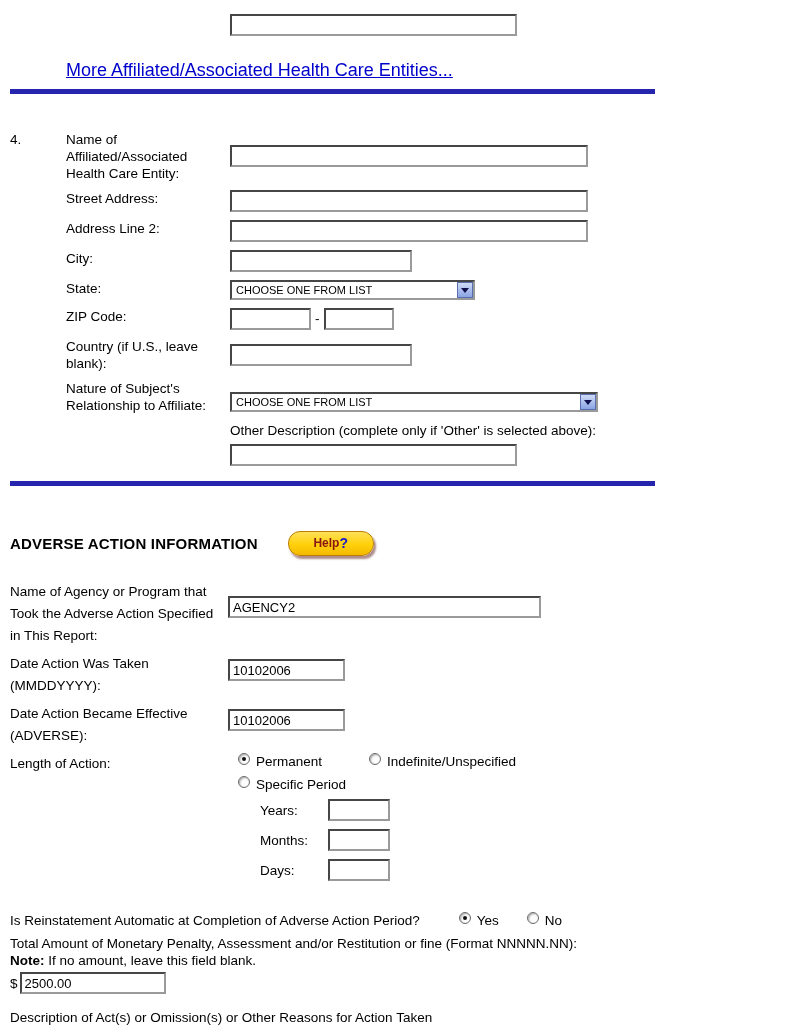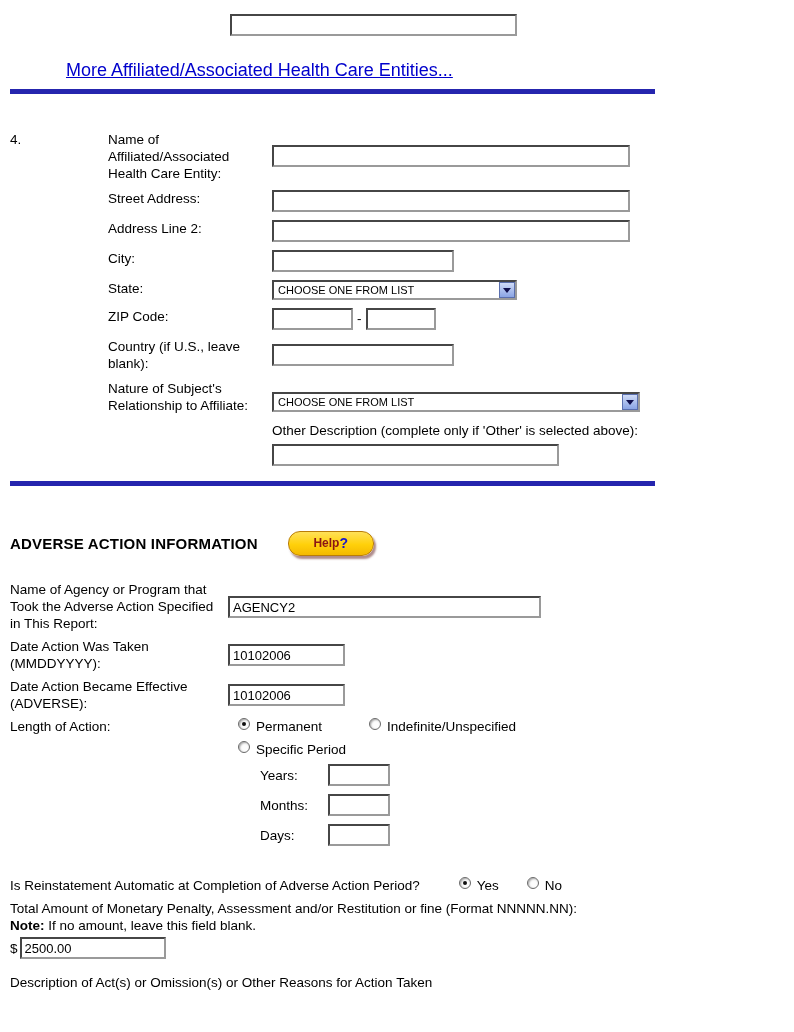--- a/index.html
+++ b/index.html
@@ -17,21 +17,21 @@
   .top-row { padding-top: 14px; padding-left: 230px; }
   .link-row { margin-top: 26px; margin-left: 66px; }
   a.link { color: #0000cc; text-decoration: underline; font-size: 18px; cursor: pointer; }
 
   .blue-rule { width: 645px; height: 5px; background: #2525ae; margin-left: 10px; }
   .rule1 { margin-top: 9px; }
   .rule2 { margin-top: 15px; }
 
   .section4 { display: flex; margin-left: 10px; margin-top: 37px; }
   .qnum { width: 56px; flex-shrink: 0; }
-  .qbody { flex: 1; margin-left: 42px; }
+  .qbody { flex: 1; }
   .frow { display: flex; margin-bottom: 8px; }
   .flabel { width: 164px; flex-shrink: 0; padding-right: 6px; line-height: 17px; }
 
   .sel { display: flex; align-items: center; border: 2px inset #9a9a9a; background: #fff; height: 20px;
     padding-left: 4px; cursor: pointer; }
   .sel-text { flex: 1; font-size: 11px; white-space: nowrap; overflow: hidden; }
   .sel-btn { width: 16px; height: 16px; margin-left: auto; flex-shrink: 0;
     background: linear-gradient(180deg, #cfdbf7 0%, #8aa4e4 100%); border: 1px solid #5a6fae;
     display: flex; align-items: center; justify-content: center; }
   .sel-caret { width: 0; height: 0; border-left: 4px solid transparent; border-right: 4px solid transparent;
@@ -47,21 +47,21 @@
   .adverse-heading { display: flex; align-items: center; height: 26px; }
   .adverse-title { font-weight: 700; font-size: 15px; letter-spacing: .2px; }
   .help-btn { margin-left: 30px; width: 86px; height: 25px; border-radius: 12px; border: 1px solid #b97d08;
     background: linear-gradient(180deg, #ffe158 0%, #ffd00a 55%, #f4b900 100%);
     display: inline-flex; align-items: center; justify-content: center; gap: 0;
     box-shadow: 2px 3px 2px rgba(110, 45, 45, .55); cursor: pointer; }
   .help-label { color: #8b1515; font-weight: 700; font-size: 12px; font-family: "Liberation Sans", sans-serif; }
   .help-q { color: #1515cc; font-weight: 700; font-size: 14px; }
 
   .arow { display: flex; margin-bottom: 6px; }
-  .alabel { width: 218px; flex-shrink: 0; padding-right: 6px; line-height: 17px; }
+  .alabel { width: 218px; flex-shrink: 0; padding-right: 6px; line-height: 22px; }
   .agency-row { margin-top: 25px; }
 
   .radio-line { display: flex; align-items: center; height: 17px; margin-bottom: 6px; padding-left: 10px; }
   .opt { display: inline-flex; align-items: flex-start; cursor: pointer; }
   .opt2 { margin-left: 47px; }
   .radio { width: 12px; height: 12px; border-radius: 50%; background: #fdfdfd; border: 1px solid #6a6a6a;
     box-shadow: inset 1px 1px 2px rgba(0,0,0,.35); margin-right: 6px; position: relative; flex-shrink: 0; }
   .radio.checked::after { content: ""; position: absolute; top: 3px; left: 3px; width: 4px; height: 4px;
     border-radius: 50%; background: #111; }
 

